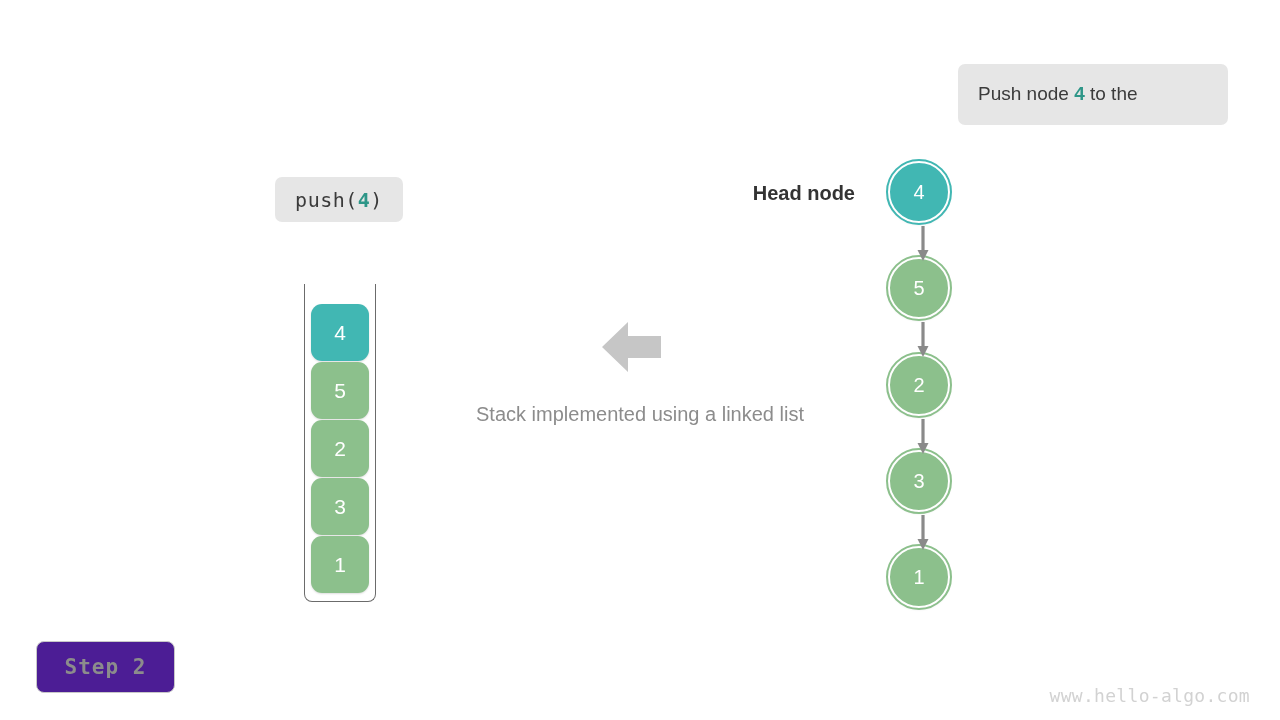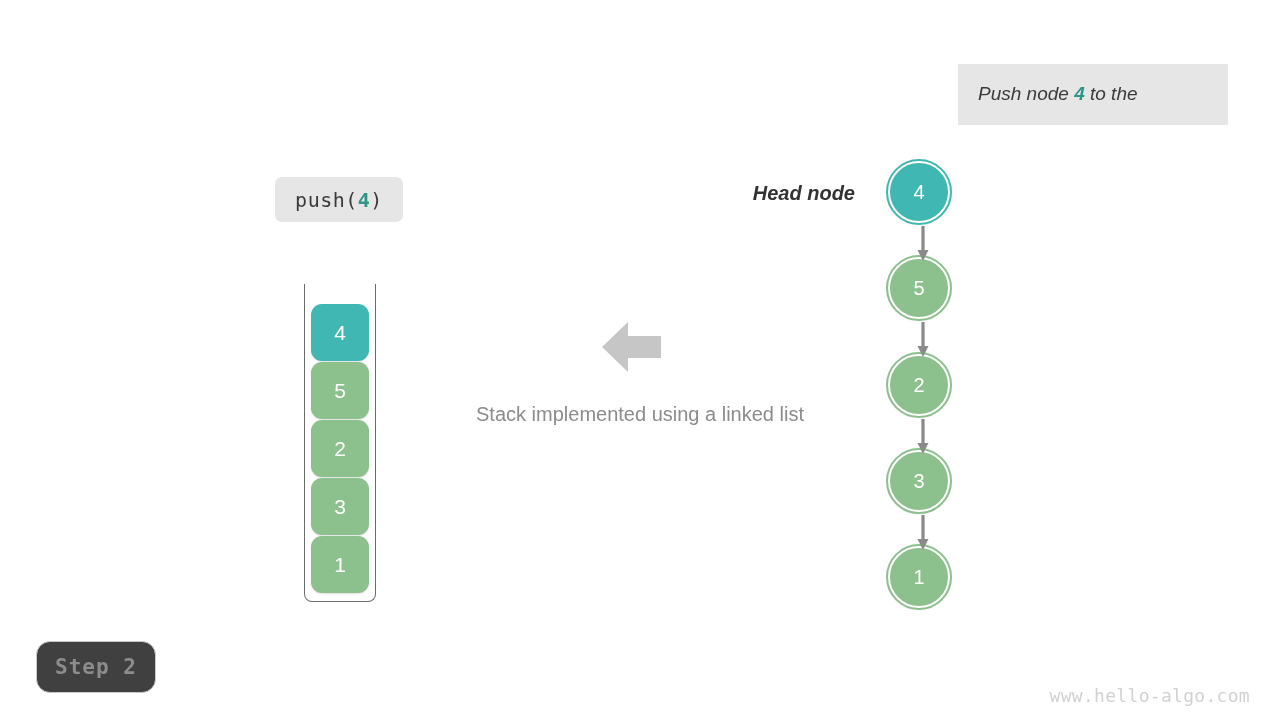--- a/index.html
+++ b/index.html
@@ -18,25 +18,24 @@
 
   
   .callout {
     position: absolute;
     left: 958px;
     top: 64px;
     width: 270px;
     box-sizing: border-box;
     padding: 16px 20px 18px 20px;
     background: #e6e6e6;
-    border-radius: 0;
+    border-radius: 7px;
     color: #3b3b3b;
     font-size: 19px;
     line-height: 27px;
-    font-style: italic;
   }
   .callout .hl {
     color: #2e9688;
     font-weight: bold;
   }
 
   
   .op-label {
     position: absolute;
     left: 275px;
@@ -161,34 +160,33 @@
     width: 14px;
     height: 36px;
   }
   .ll-side-label {
     position: absolute;
     font-size: 20px;
     font-weight: bold;
     color: #333333;
     white-space: nowrap;
     text-align: right;
-    font-style: italic;
   }
 
   
   .step-badge {
     position: absolute;
     left: 36px;
     top: 641px;
-    width: 120px;
+    width: 139px;
     height: 52px;
     box-sizing: border-box;
     border: 1.4px solid #c8c8c8;
-    border-radius: 14px;
-    background: #404040;
+    border-radius: 8px;
+    background: #4c1d95;
     display: flex;
     align-items: center;
     justify-content: center;
     font-family: "DejaVu Sans Mono", monospace;
     font-size: 21px;
     font-weight: bold;
     color: #8c8c8c;
     letter-spacing: 1px;
   }
 

